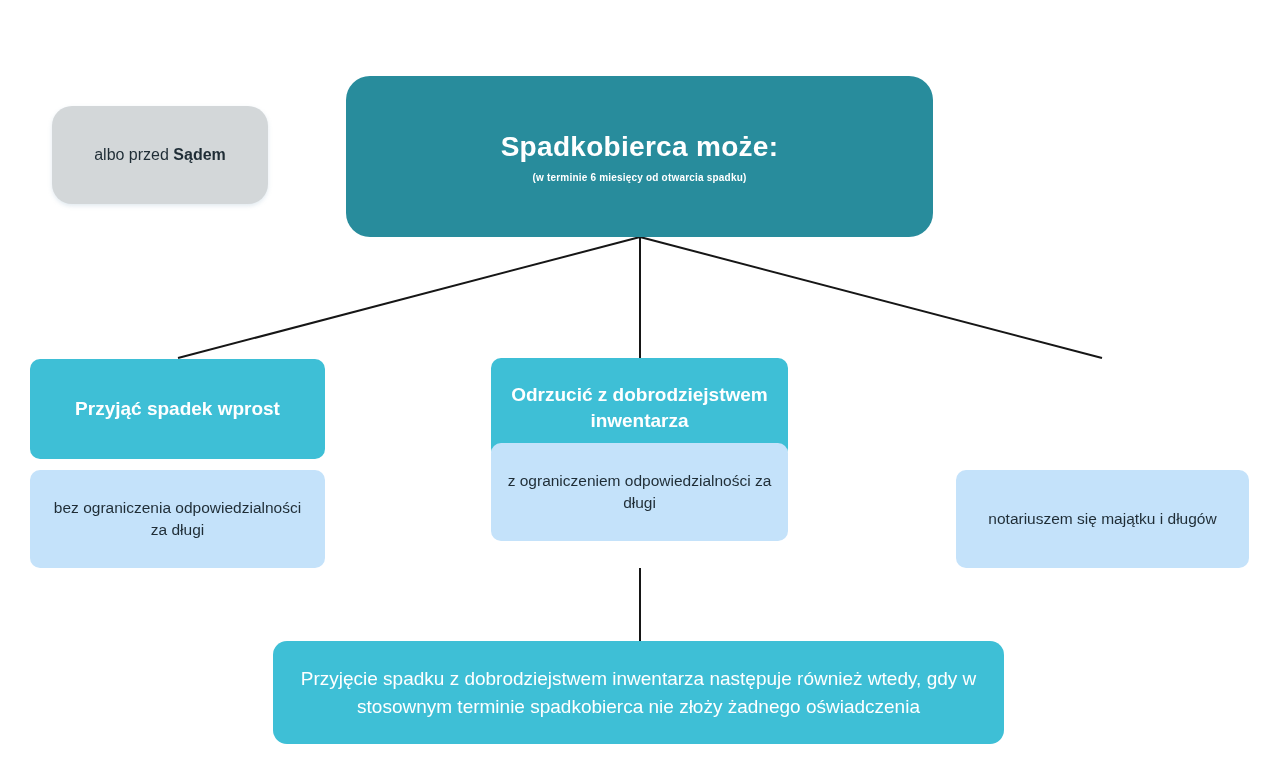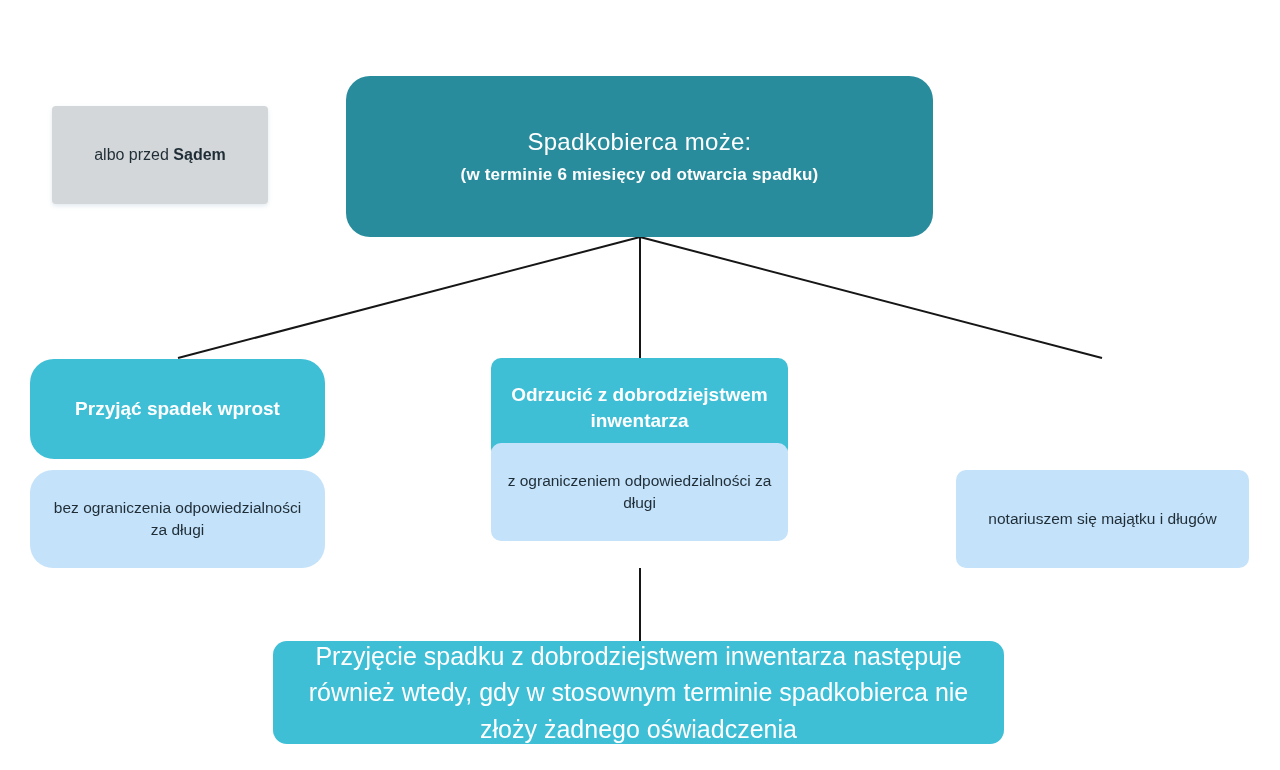--- a/index.html
+++ b/index.html
@@ -29,67 +29,67 @@
   }
   
   .root-node{
     left:346px;top:76px;width:587px;height:161px;
     background:var(--teal-dark);
     border-radius:24px;
     color:var(--white);
     gap:9px;
     padding:0 30px;
   }
-  .root-title{font-size:24px;font-weight:normal;letter-spacing:.3px;}
-  .root-subtitle{font-size:17px;font-weight:bold;letter-spacing:.2px;}
+  .root-title{font-size:28px;font-weight:bold;letter-spacing:.3px;}
+  .root-subtitle{font-size:10px;font-weight:bold;letter-spacing:.2px;}
   
   .side-note{
     background:var(--gray);
-    border-radius:4px;
+    border-radius:20px;
     width:216px;height:98px;
     font-size:16px;
     color:var(--text-dark);
     box-shadow:0 2px 4px rgba(140,170,195,.25);
     padding:0 10px;
   }
   .side-note.left{left:52px;top:106px;}
   .side-note.right{left:1008px;top:106px;}
   
   .option-node{
     background:var(--cyan);
     border-radius:10px;
     color:var(--white);
     font-size:19px;font-weight:bold;
     height:100px;
     padding:0 18px;
     line-height:1.35;
   }
-  .option-node.col-0{left:30px;top:359px;width:295px;border-radius:24px;}
+  .option-node.col-0{left:30px;top:359px;width:295px;}
   .option-node.col-1{left:491px;top:358px;width:297px;}
   .option-node.col-2{left:956px;top:358px;width:293px;}
   
   .detail-box{
     background:var(--light-blue);
     border-radius:10px;
     color:var(--text-dark);
     font-size:15.5px;
     height:98px;
     padding:0 16px;
     line-height:1.4;
   }
-  .detail-box.col-0{left:30px;top:470px;width:295px;border-radius:23px;}
+  .detail-box.col-0{left:30px;top:470px;width:295px;}
   .detail-box.col-1{left:491px;top:443px;width:297px;}
   .detail-box.col-2{left:956px;top:470px;width:293px;}
   
   .footnote-box{
     left:273px;top:641px;width:731px;height:103px;
     background:var(--cyan);
     border-radius:14px;
     color:var(--white);
-    font-size:25px;
+    font-size:19px;
     line-height:1.45;
     padding:16px 20px;
   }
 </style>
 </head>
 <body>
 
 <div class="canvas">
 
   <svg class="connectors" viewBox="0 0 1280 770" xmlns="http://www.w3.org/2000/svg" aria-hidden="true">

